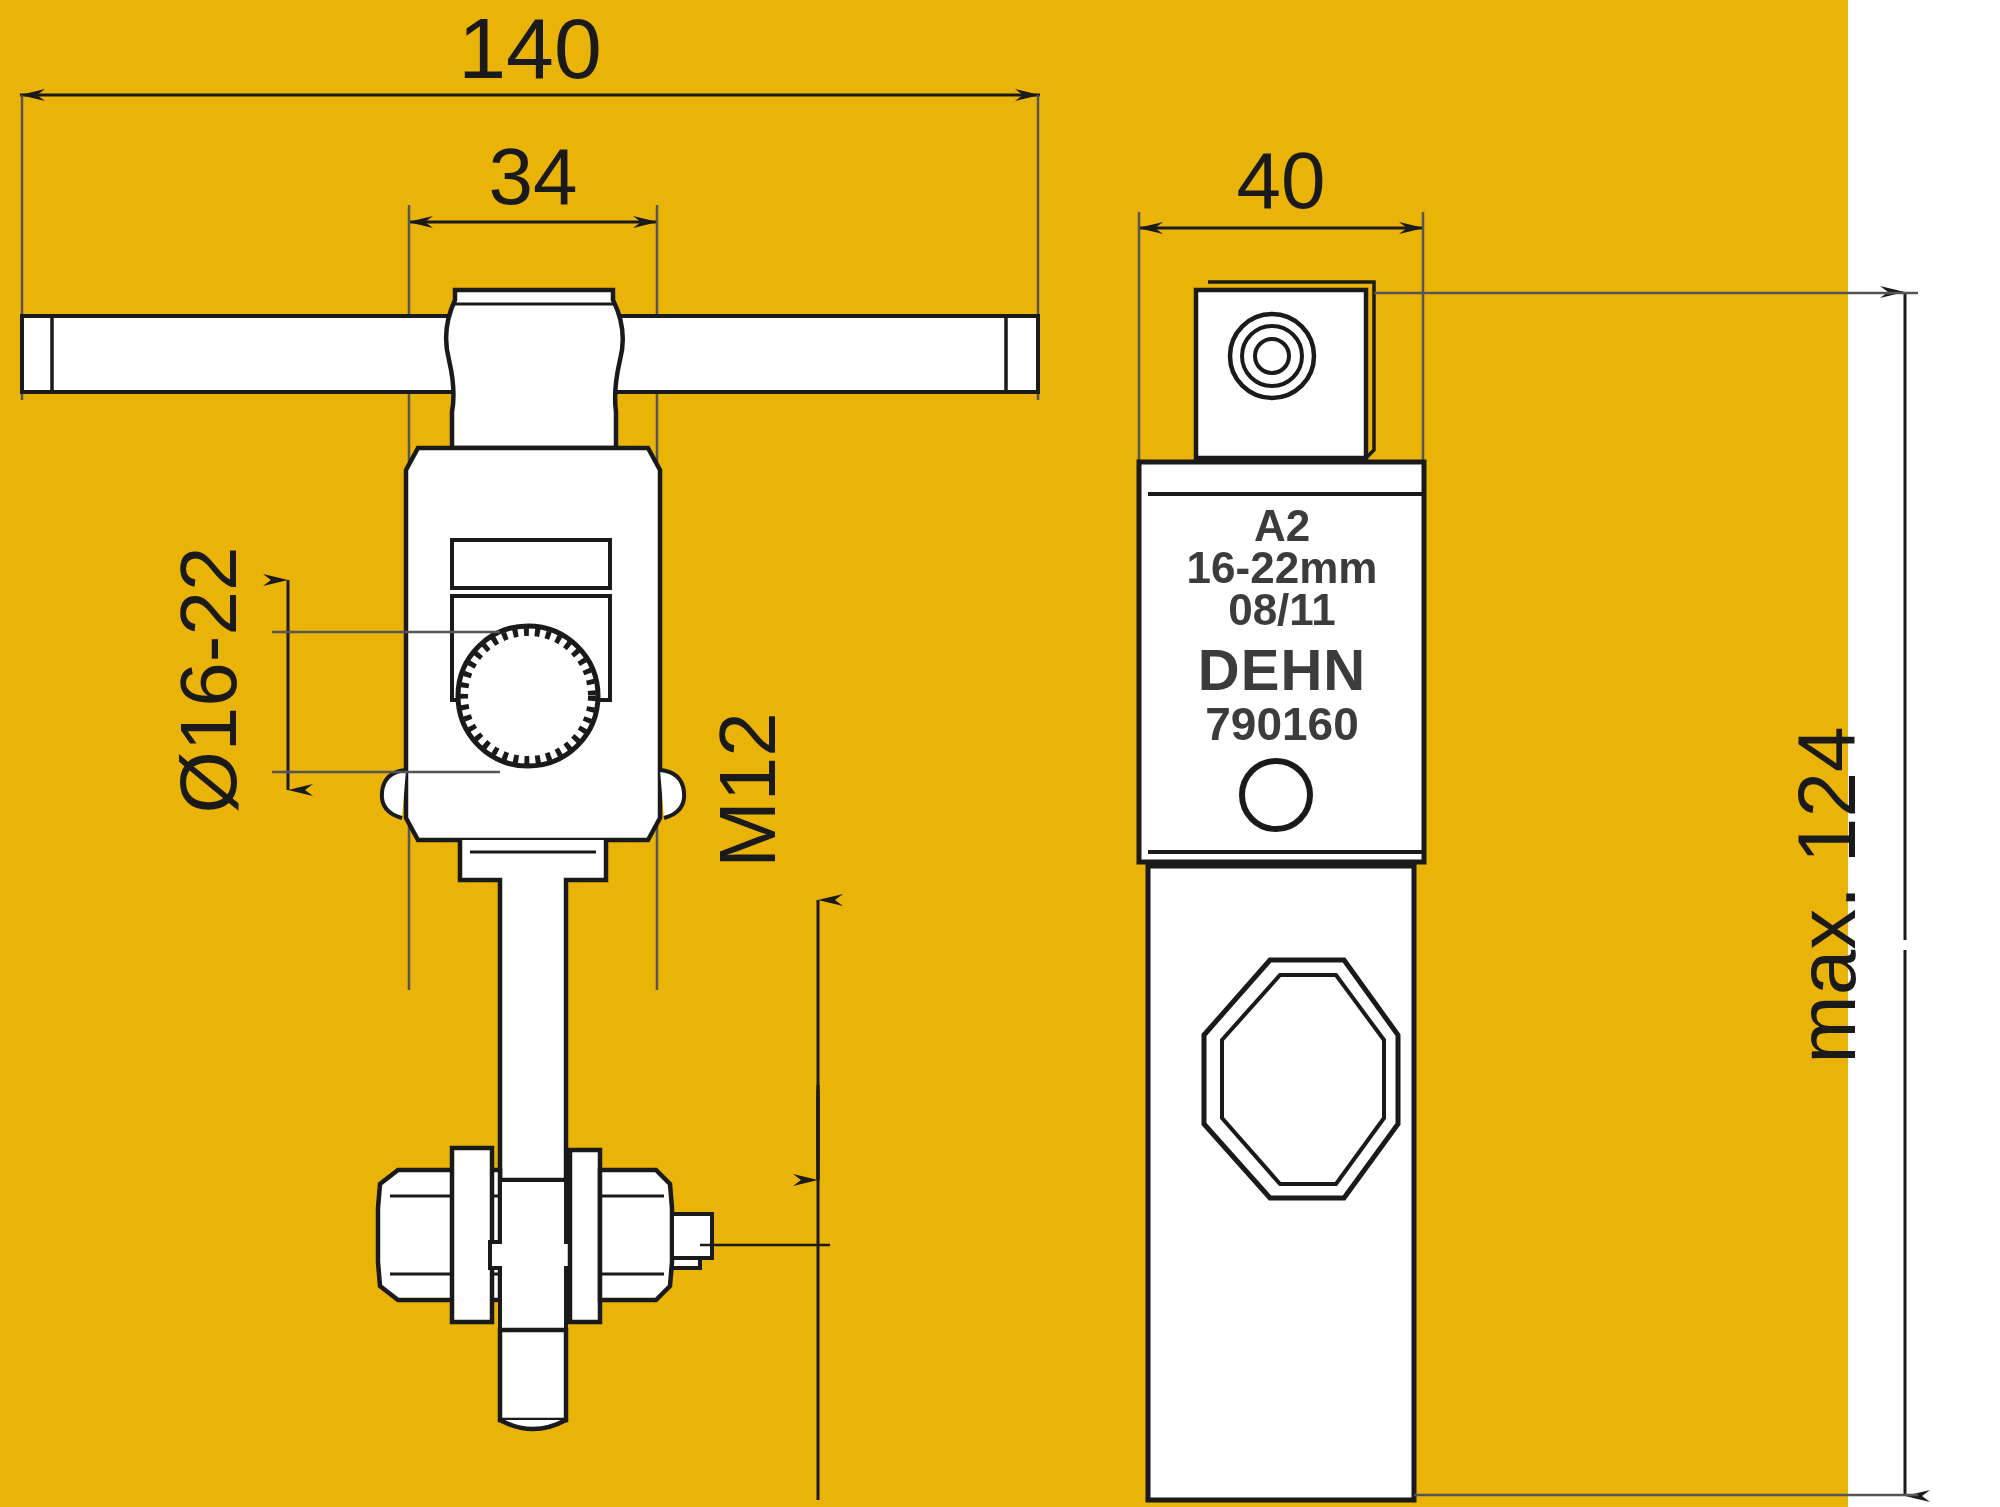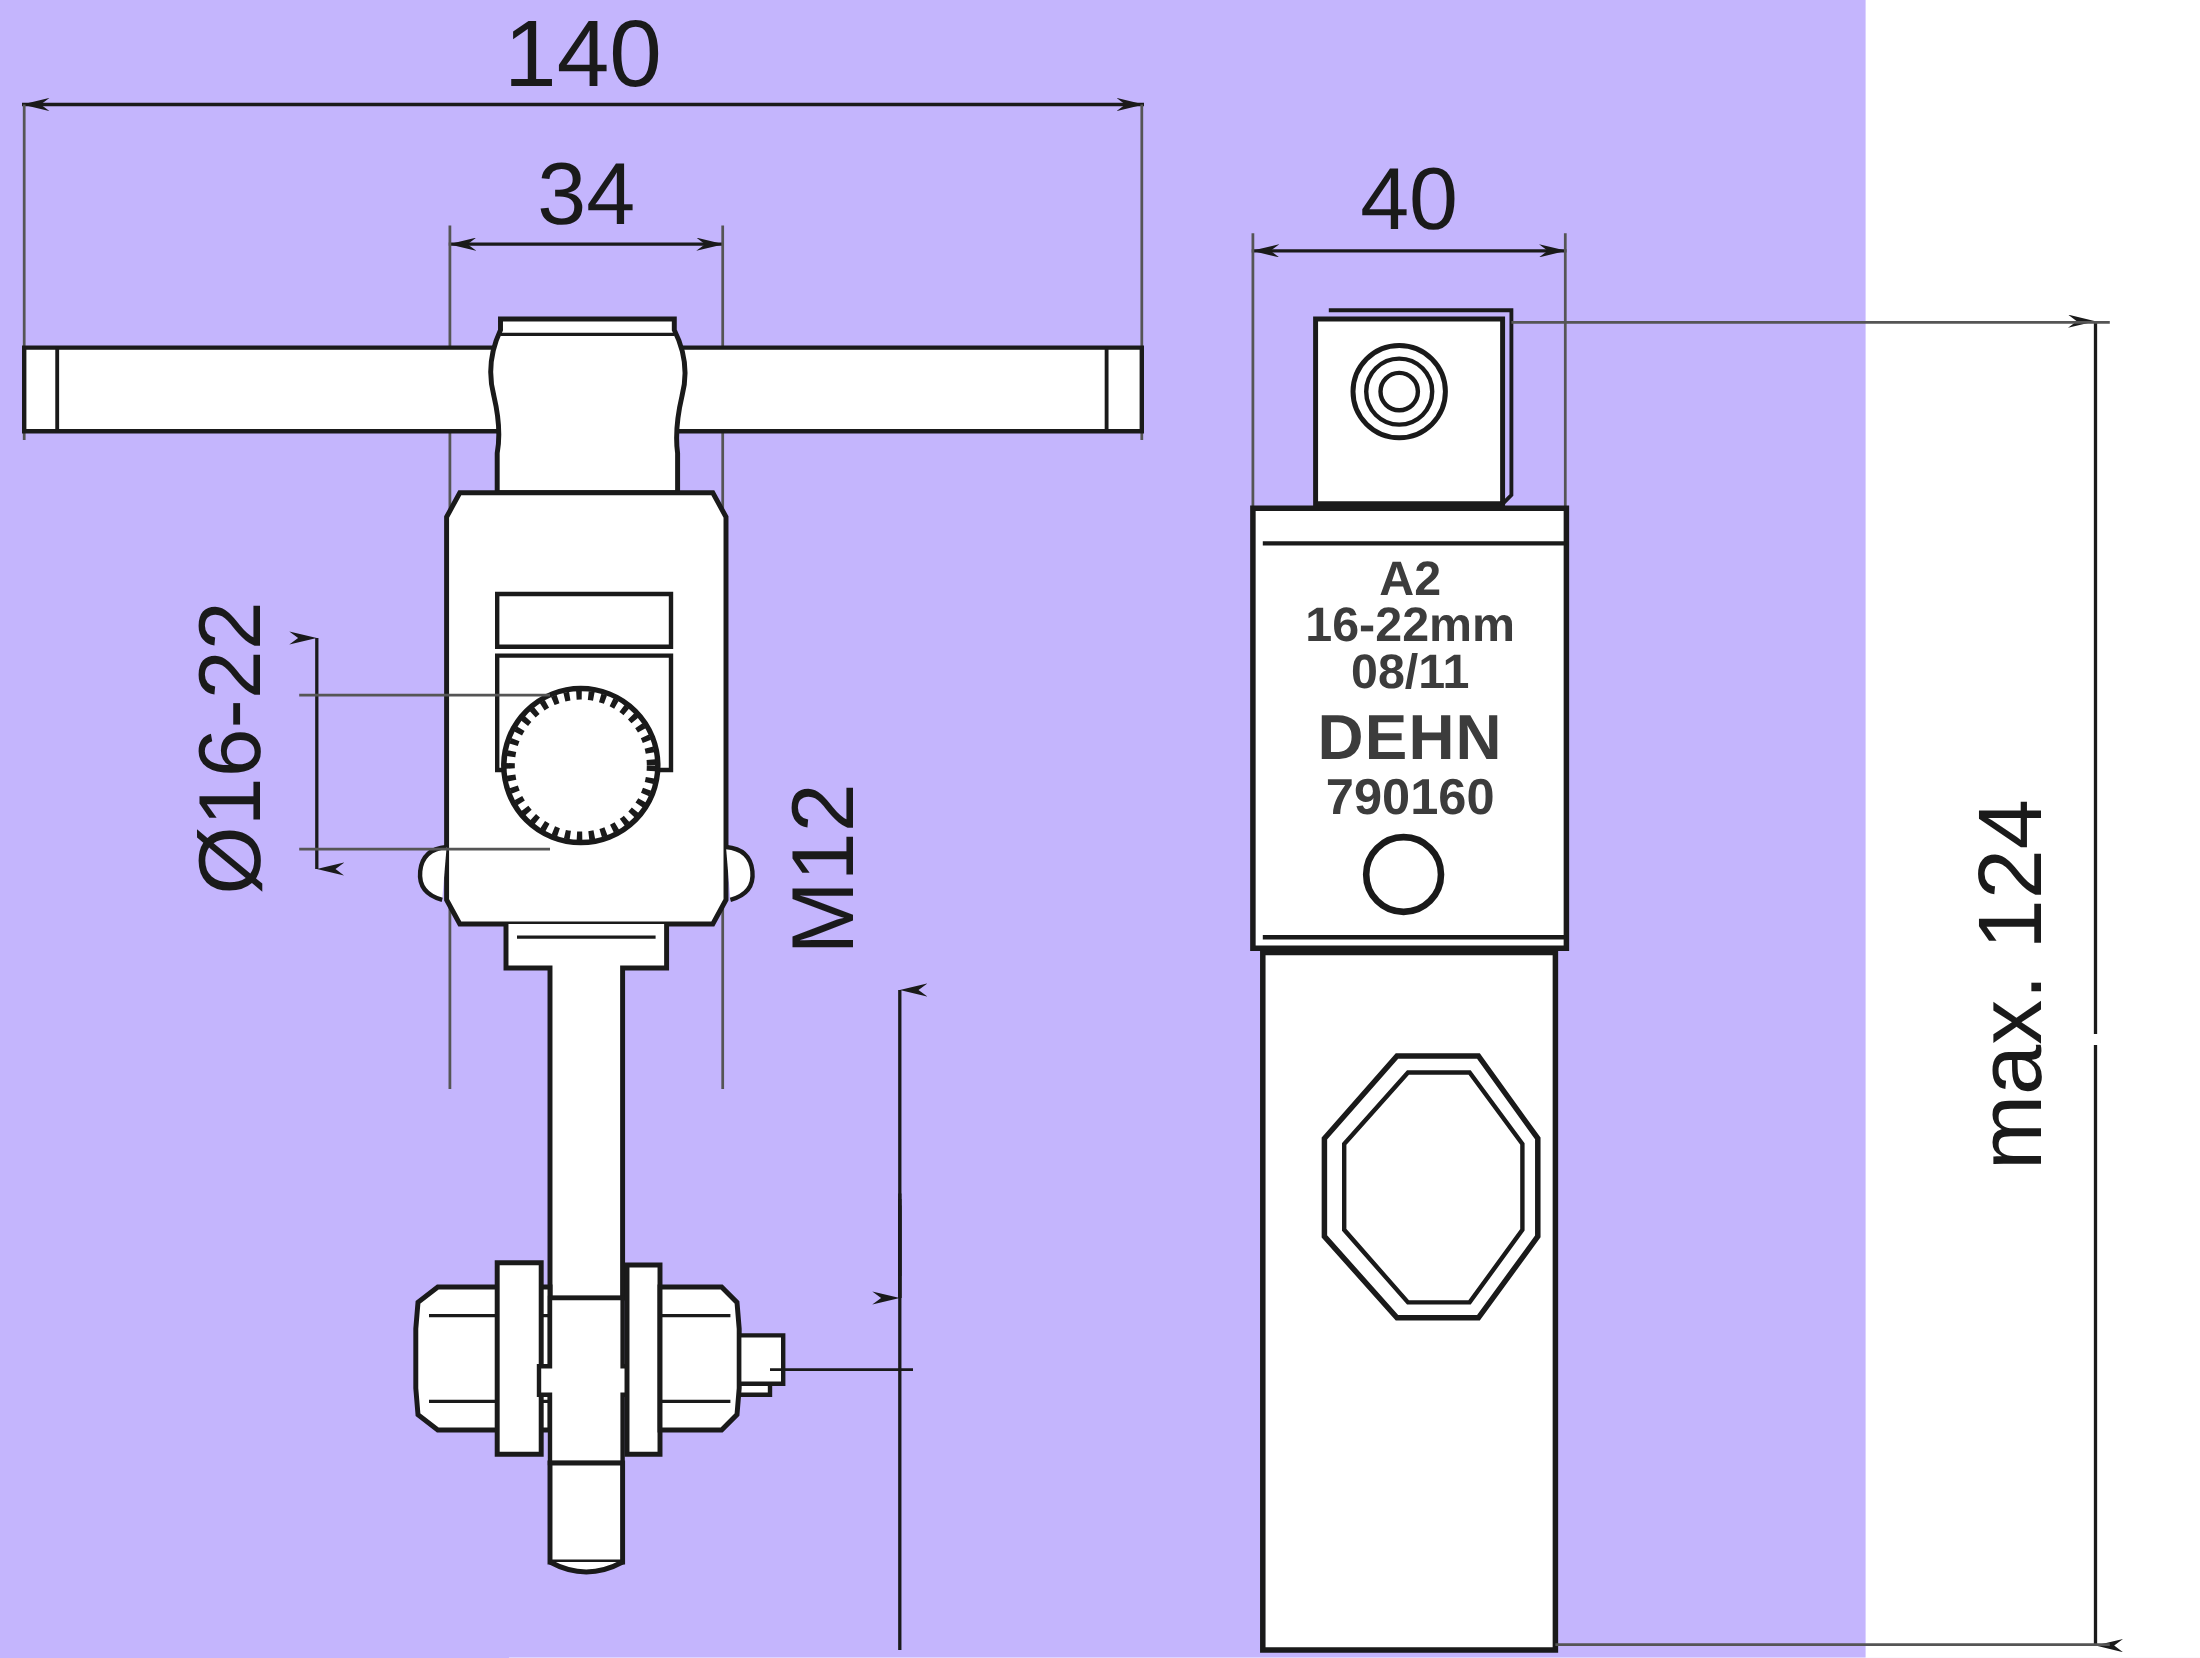--- a/index.html
+++ b/index.html
@@ -8,23 +8,23 @@
     background: #ffffff;
   }
   body {
     width: 2000px;
     height: 1507px;
     font-family: "Liberation Sans", sans-serif;
     overflow: hidden;
   }
   #drawing-root {
     position: relative;
-    width: 1696px;
+    width: 1848px;
     height: 1507px;
-    background: #c4b5fd;
+    background: #eab308;
   }
   #drawing-svg {
     position: absolute;
     top: 0;
     left: 0;
     width: 2000px;
     height: 1507px;
   }
   .dim-text {
     font-family: "Liberation Sans", sans-serif;

